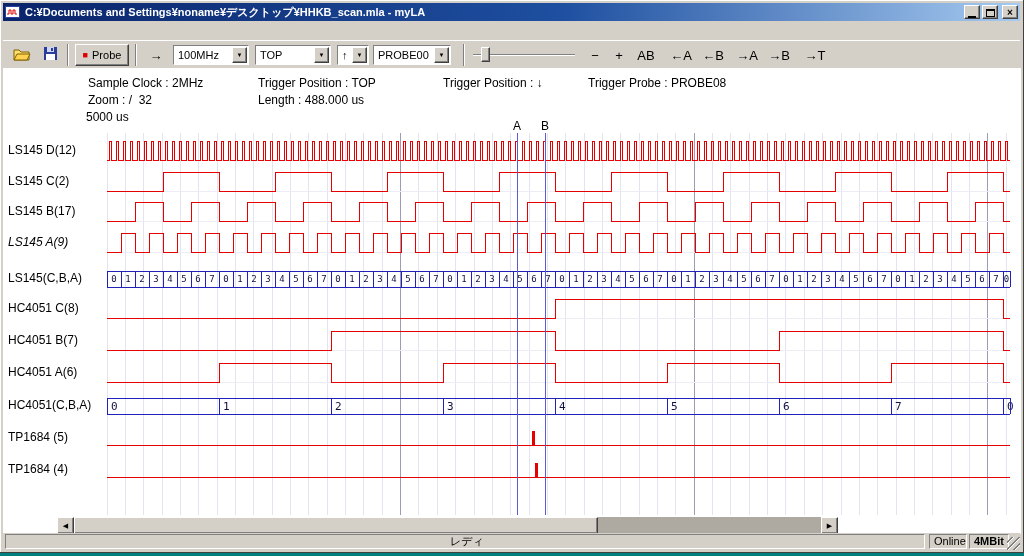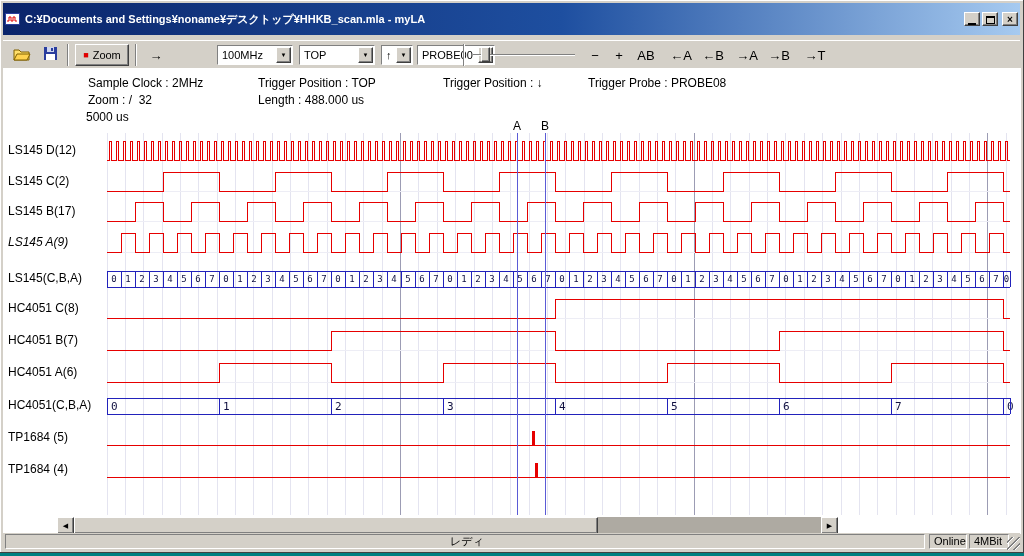--- a/index.html
+++ b/index.html
@@ -3,21 +3,21 @@
 <meta charset="utf-8">
 <style>
   * { box-sizing: border-box; margin:0; padding:0; }
   html,body { width:1024px; height:556px; overflow:hidden; background:#007f7f;
               font-family:"Liberation Sans", sans-serif; }
   .window { position:relative; width:1024px; height:553px; background:#d4d0c8;
             border-right:1px solid #404040; border-bottom:1px solid #404040;
             box-shadow: inset 1px 1px 0 #ffffff, inset 2px 2px 0 #d4d0c8; }
 
   
-  .titlebar { position:absolute; left:3px; top:3px; right:3px; height:32px;
+  .titlebar { position:absolute; left:3px; top:3px; right:3px; height:18px;
               background:linear-gradient(90deg,#0a246a 0%,#1e4fa0 55%,#a6caf0 100%);
               display:flex; align-items:center; }
   .appicon { width:16px; height:14px; margin-left:2px; flex:0 0 auto; }
   .title-text { color:#fff; font-size:11px; font-weight:bold; margin-left:4px;
                 white-space:nowrap; overflow:hidden; flex:1 1 auto; }
   .winbtns { display:flex; gap:2px; margin-right:2px; }
   .wbtn { width:16px; height:14px; background:#d4d0c8; border:1px solid;
           border-color:#fff #404040 #404040 #fff; box-shadow:inset -1px -1px 0 #808080;
           font-size:10px; line-height:11px; text-align:center; padding:0; cursor:default;
           font-family:"Liberation Sans", sans-serif; }
@@ -36,21 +36,21 @@
   .tsep { position:absolute; top:3px; width:2px; height:22px; border-left:1px solid #808080; border-right:1px solid #fff; }
   .tbtn { position:absolute; top:3px; height:22px; background:none; border:none; padding:0; text-align:center; }
   .stop-btn { position:absolute; left:72px; top:3px; width:54px; height:22px; background:#d4d0c8;
               border:1px solid; border-color:#fff #404040 #404040 #fff; box-shadow:inset -1px -1px 0 #808080;
               font-size:11px; display:flex; align-items:center; justify-content:center; gap:4px;
               font-family:"Liberation Sans", sans-serif; }
   .stop-sq { color:#e00000; font-size:9px; line-height:9px; }
   .flat { position:absolute; top:3px; height:22px; background:none; border:none; font-size:13px;
           color:#000; padding:0; text-align:center; font-family:"Liberation Sans", sans-serif; }
   .combo { position:absolute; top:4px; height:20px; background:#fff; border:1px solid;
-           border-color:#808080 #fff #fff #808080;margin-left:44px; }
+           border-color:#808080 #fff #fff #808080; }
   .combo-val { position:absolute; left:4px; top:0; right:17px; font-size:11px; line-height:18px;
                color:#000; white-space:nowrap; overflow:hidden; }
   .combo-btn { position:absolute; right:1px; top:1px; bottom:1px; width:15px; background:#d4d0c8;
                border:1px solid; border-color:#fff #404040 #404040 #fff; box-shadow:inset -1px -1px 0 #808080;
                font-size:6px; line-height:15px; text-align:center; color:#000; }
   .slider { position:absolute; left:468px; top:3px; width:106px; height:22px; }
   .slider .track { position:absolute; left:2px; right:2px; top:10px; height:0;
                    border-top:1px solid #808080; border-bottom:1px solid #fff; }
   .slider .thumb { position:absolute; left:10px; top:3px; width:9px; height:15px; background:#d4d0c8;
                    border:1px solid; border-color:#fff #404040 #404040 #fff; box-shadow:inset -1px -1px 0 #808080; }
@@ -73,21 +73,21 @@
   .sb-thumb { position:absolute; left:17px; top:0; width:524px; height:17px; background:#d4d0c8;
               border:1px solid; border-color:#fff #404040 #404040 #fff; box-shadow:inset -1px -1px 0 #808080; }
   .sb-track { position:absolute; left:541px; top:0; width:223px; height:17px; background:#aeaaa2; }
 
   
   .statusbar { position:absolute; left:3px; right:3px; bottom:2px; height:17px; background:#d4d0c8; }
   .sb-panel { position:absolute; top:1px; height:15px; border:1px solid; border-color:#808080 #fff #fff #808080;
               font-size:11px; line-height:13px; padding-left:4px; color:#000; white-space:nowrap; overflow:hidden; }
   .sb-panel.main { left:2px; width:920px;text-align:center; }
   .sb-panel.online { left:926px; width:38px; }
-  .sb-panel.mem { left:966px; width:40px; }
+  .sb-panel.mem { left:966px; width:40px;font-weight:bold; }
   .resize-grip { position:absolute; right:0; bottom:0; width:13px; height:13px;
                  background:repeating-linear-gradient(-45deg, transparent 0 3px, #fff 3px 4px, #808080 4px 5px); }
 </style>
 </head>
 <body>
 
 <div class="window">
 
   <div class="titlebar">
     <span class="appicon">
@@ -121,21 +121,21 @@
         <rect x="1" y="1" width="13" height="13" fill="#2a3d9e"></rect>
         <rect x="4" y="1" width="7" height="5" fill="#cfd6ee"></rect>
         <rect x="8" y="2" width="2" height="3" fill="#2a3d9e"></rect>
         <rect x="3" y="8" width="9" height="6" fill="#ffffff"></rect>
       </svg>
     </button>
     <span class="tsep" style="left:64px"></span>
 
     <button class="stop-btn">
       <span class="stop-sq">■</span>
-      <span>Zoom</span>
+      <span>Probe</span>
     </button>
     <span class="tsep" style="left:132px"></span>
 
     <button class="flat" style="left:140px;width:26px;font-weight:bold">→</button>
 
     <span class="combo" style="left:170px;width:76px">
       <span class="combo-val">100MHz</span>
       <span class="combo-btn">▼</span>
     </span>
     <span class="combo" style="left:252px;width:76px">

